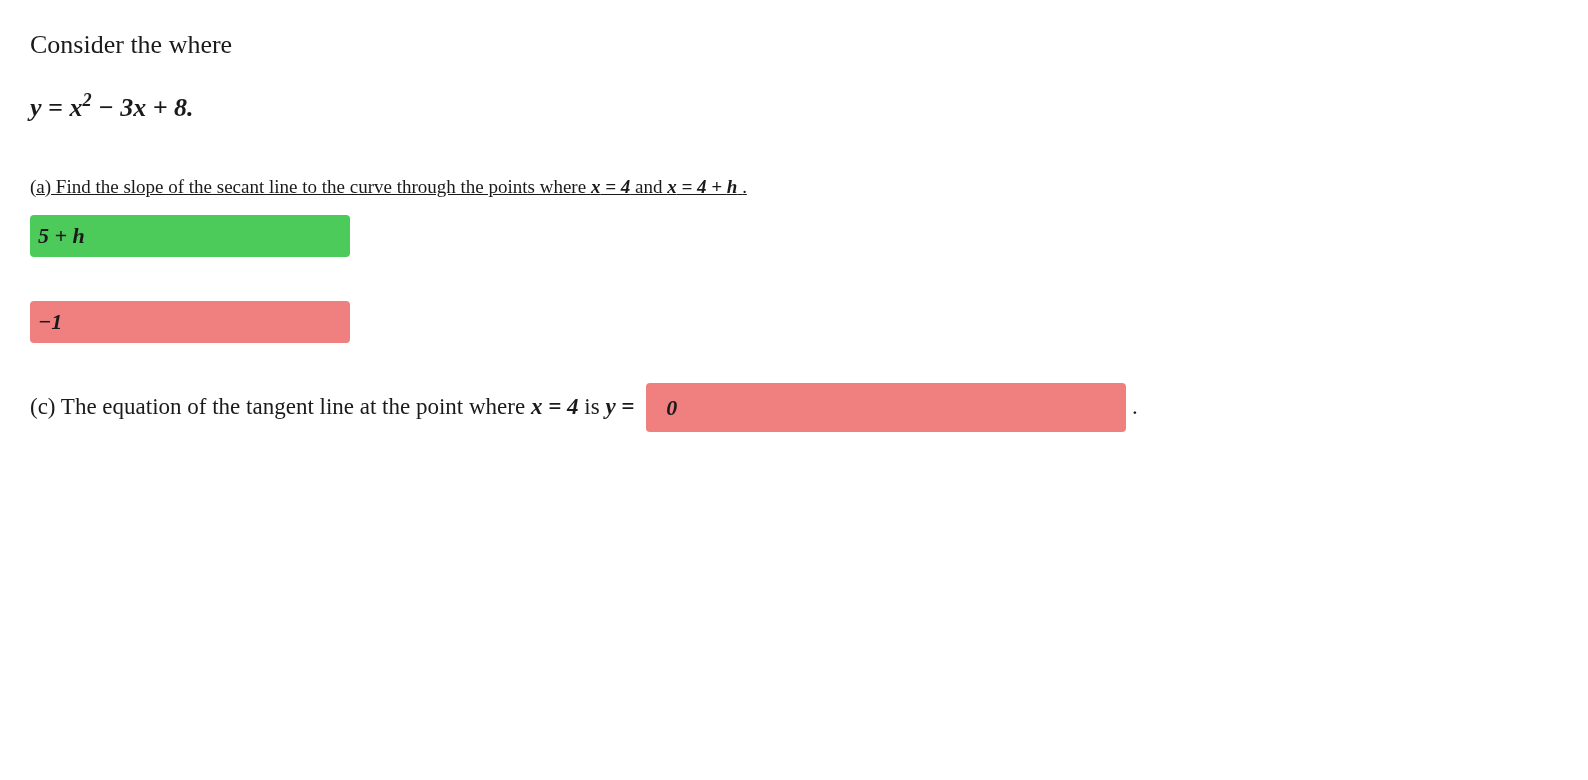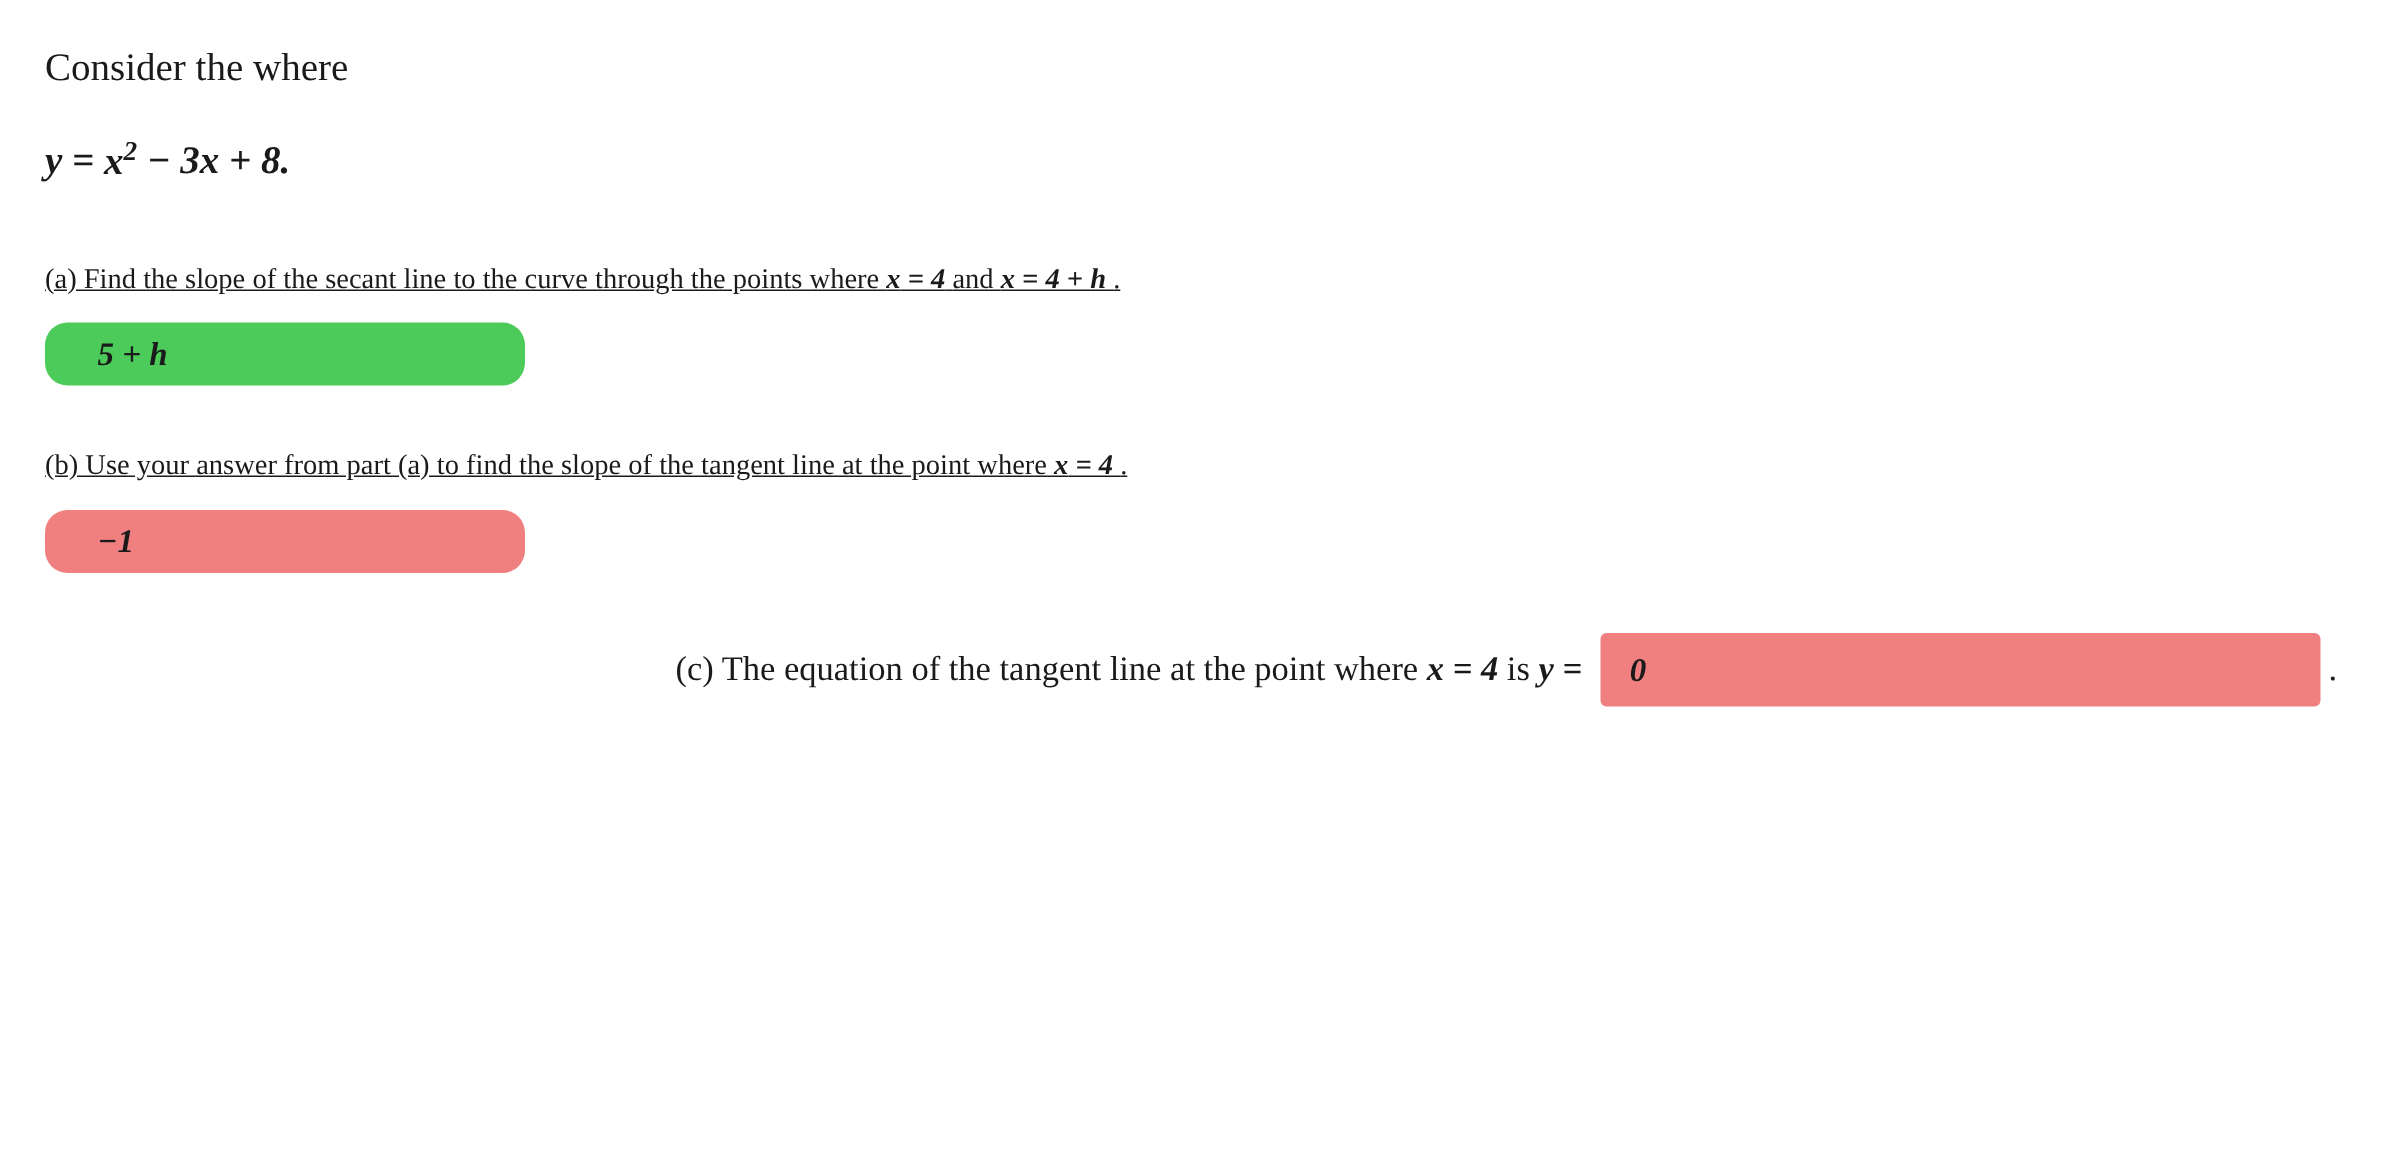--- a/index.html
+++ b/index.html
@@ -43,26 +43,26 @@
 
     .part-question {
       font-size: 19px;
       margin-bottom: 10px;
       line-height: 1.5;
       text-decoration: underline;
     }
 
     .answer-box {
       display: inline-block;
-      padding: 8px 35px;
+      padding: 8px 8px;
       min-width: 320px;
       font-size: 22px;
       font-style: italic;
       font-weight: bold;
-      border-radius: 15px;
+      border-radius: 4px;
       margin-top: 4px;
     }
 
     .answer-box.correct {
       background-color: #4cca5a;
       color: #1a1a1a;
     }
 
     .answer-box.incorrect {
       background-color: #f08080;
@@ -83,21 +83,20 @@
       margin-left: 6px;
     }
 
     .part-c-line {
       font-size: 23px;
       line-height: 1.5;
       display: flex;
       align-items: center;
       flex-wrap: nowrap;
       gap: 0;
-      justify-content: flex-end;
     }
 
     .math-inline {
       font-style: italic;
       font-weight: bold;
     }
 
     sup {
       font-size: 0.7em;
       vertical-align: super;
@@ -125,25 +124,20 @@
     <span> and </span>
     <span class="math-inline"><em>x</em> = 4 + <em>h</em></span>
     <span>.</span>
   </div>
   <div class="answer-box correct">
     <span>5 + <em>h</em></span>
   </div>
 </div>
 
 <div class="part-section">
-  <div class="part-question">
-    <span>(b) Use your answer from part (a) to find the slope of the tangent line at the point where </span>
-    <span class="math-inline"><em>x</em> = 4</span>
-    <span>.</span>
-  </div>
   <div class="answer-box incorrect">
     <span>−1</span>
   </div>
 </div>
 
 <div class="part-section">
   <div class="part-c-line">
     <span>(c) The equation of the tangent line at the point where&nbsp;</span>
     <span class="math-inline"><em>x</em> = 4</span>
     <span>&nbsp;is&nbsp;</span>

